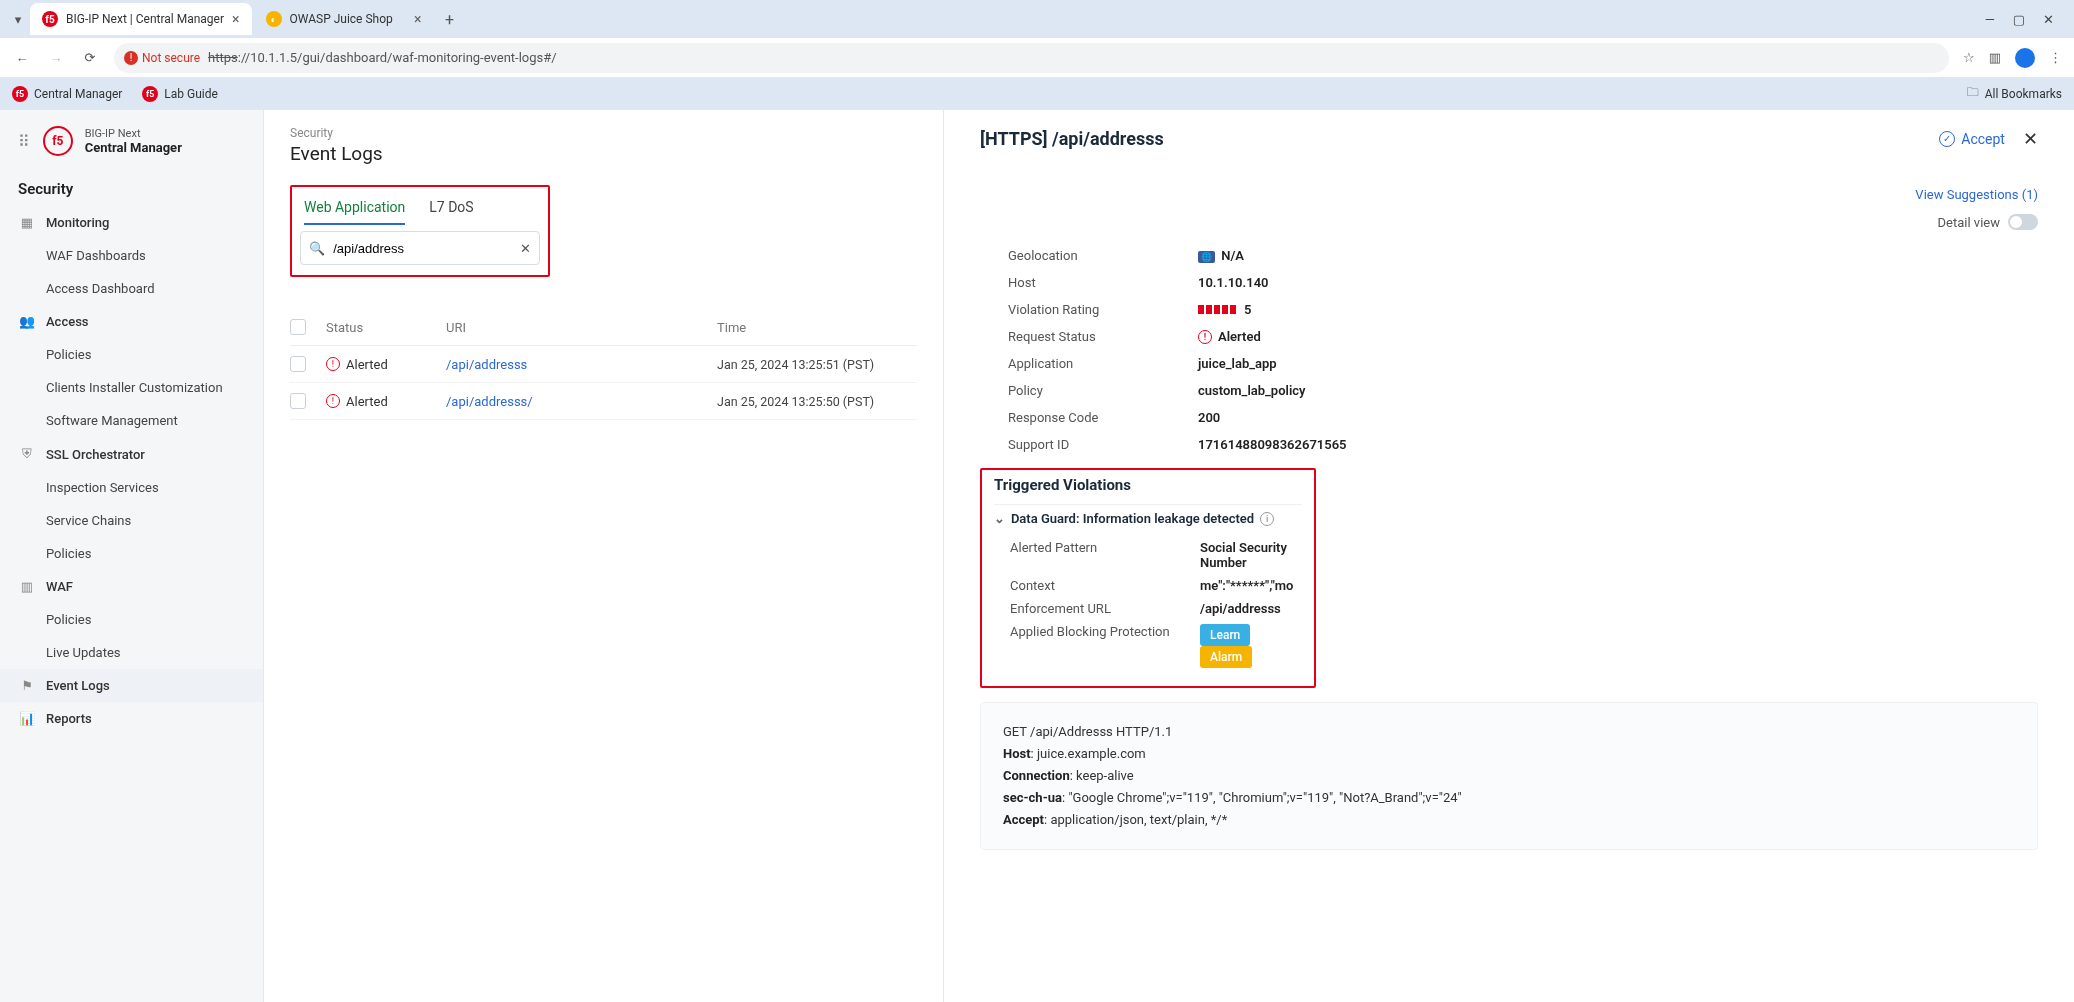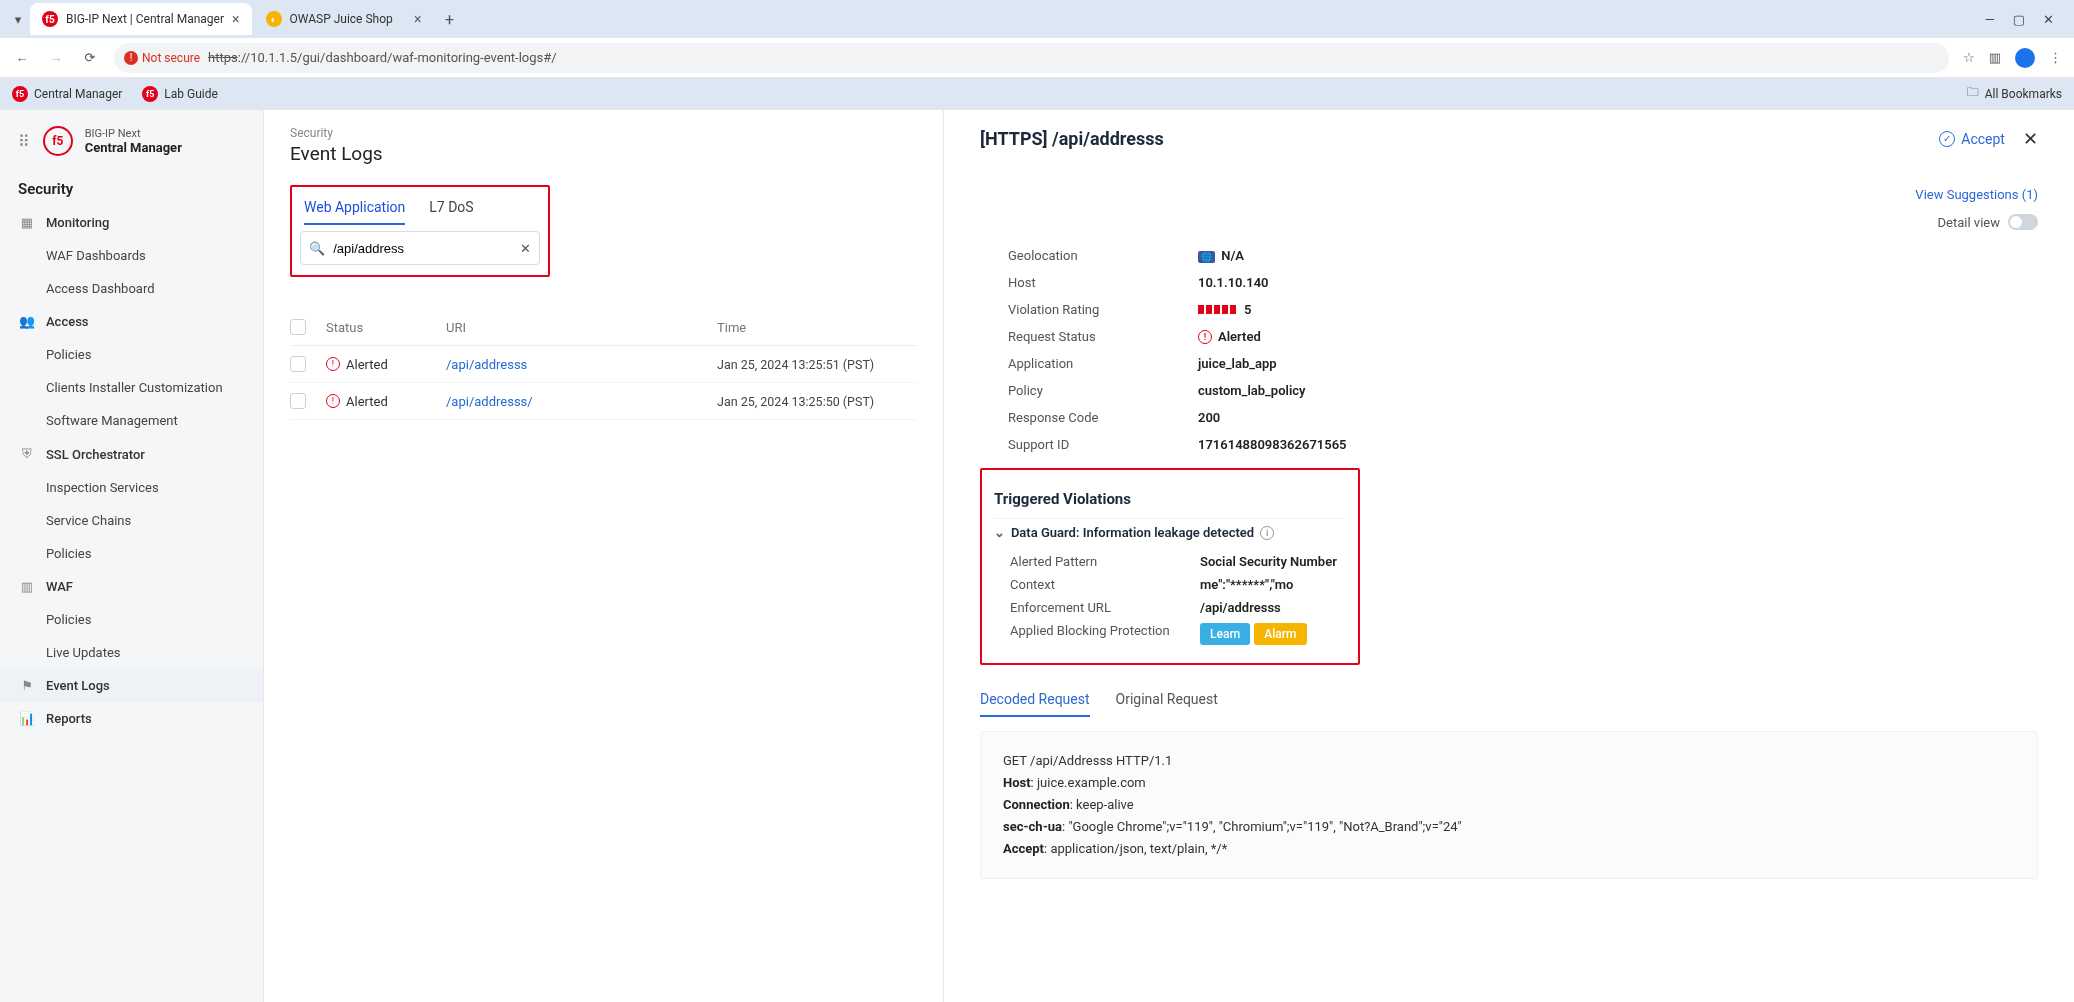--- a/index.html
+++ b/index.html
@@ -54,21 +54,21 @@
 
 
 .main { flex:1; display:flex; }
 .list-pane { width:680px; border-right:1px solid #e5e8eb; padding:16px 26px; }
 .crumb { font-size:12px; color:#888; }
 .page-title { font-size:19px; color:#222; margin-top:2px; margin-bottom:20px; }
 
 .highlight-box { border:2px solid #e2001a; border-radius:2px; padding:6px 8px 10px; width:260px; }
 .subtabs { display:flex; gap:24px; padding:0 4px; }
 .subtab { font-size:14px; padding:6px 0 8px; color:#444; cursor:pointer; }
-.subtab.active { color:#1d4ed8; border-bottom:2px solid #2a68d6; }
+.subtab.active { color:#15803d; border-bottom:2px solid #2a68d6; }
 .search-row { display:flex; align-items:center; border:1px solid #d6dde4; border-radius:4px; height:34px; padding:0 8px; margin-top:6px; gap:8px; }
 .search-row input { border:none; outline:none; flex:1; font-size:13px; background:transparent; }
 .search-row .clear { color:#555; cursor:pointer; }
 .search-row .mag { color:#888; }
 
 .tbl { margin-top:32px; width:100%; }
 .tbl-head, .tbl-row { display:grid; grid-template-columns: 36px 120px 1fr 200px; align-items:center; padding:10px 0; font-size:13px;}
 .tbl-head { color:#777; border-bottom:1px solid #eee; }
 .tbl-row { border-bottom:1px solid #f3f3f3; }
 .chk { width:16px; height:16px; border:1px solid #c9d0d7; border-radius:3px; }
@@ -94,21 +94,21 @@
 
 .kv-list { margin-top:12px; }
 .kv-row { display:grid; grid-template-columns:190px 1fr; padding:6px 0; font-size:13px;margin-left:28px; }
 .kv-key { color:#555; }
 .kv-val { font-weight:600; color:#222; }
 .geo-flag { display:inline-block; background:#3b5998; color:#fff; font-size:9px; padding:1px 3px; margin-right:6px; border-radius:2px;}
 .rating-bars { display:inline-flex; gap:2px; align-items:center; margin-right:8px;}
 .rating-bars span { width:6px; height:9px; background:#e2001a; }
 .alerted-val { display:flex; align-items:center; gap:6px; }
 
-.violations-box { border:2px solid #e2001a; border-radius:2px; padding:20px 12px 14px; margin-top:10px; width:380px;}
+.violations-box { border:2px solid #e2001a; border-radius:2px; padding:6px 12px 14px; margin-top:10px; width:336px;}
 .viol-title { font-size:15px; font-weight:700; color:#1b2a3b; margin-bottom:10px;}
 .viol-sub-row { display:flex; align-items:center; gap:6px; font-size:13px; color:#1b2a3b; font-weight:600; padding:6px 0 10px; border-top:1px solid #eef1f4;}
 .viol-sub-row .chev { color:#666; }
 .viol-sub-row .info { width:14px; height:14px; border:1px solid #999; border-radius:50%; color:#999; display:flex; align-items:center; justify-content:center; font-size:9px;}
 .viol-kv { display:grid; grid-template-columns:190px 1fr; padding:4px 0 4px 16px; font-size:13px;}
 .viol-kv .k { color:#555; }
 .viol-kv .v { font-weight:600; color:#222; }
 .badge { display:inline-block; padding:4px 10px; border-radius:3px; color:#fff; font-size:12px; font-weight:500; margin-right:4px;}
 .badge.learn { background:#38b0e3; }
 .badge.alarm { background:#f5b400; }
@@ -367,24 +367,20 @@
         <div class="viol-kv">
             <div class="k">Enforcement URL</div>
             <div class="v">/api/addresss</div>
           </div>
         <div class="viol-kv">
             <div class="k">Applied Blocking Protection</div>
             <div class="v"><span class="badge learn">Learn</span><span class="badge alarm">Alarm</span></div>
           </div>
       </div>
 
-      <div class="req-tabs">
-        <div class="req-tab active">Decoded Request</div>
-        <div class="req-tab">Original Request</div>
-      </div>
 
       <div class="req-body">
         <div>GET /api/Addresss HTTP/1.1</div>
         <div><b>Host</b><span>: juice.example.com</span></div>
         <div><b>Connection</b><span>: keep-alive</span></div>
         <div><b>sec-ch-ua</b><span>: "Google Chrome";v="119", "Chromium";v="119", "Not?A_Brand";v="24"</span></div>
         <div><b>Accept</b><span>: application/json, text/plain, */*</span></div>
       </div>
     </div>
   </div>

